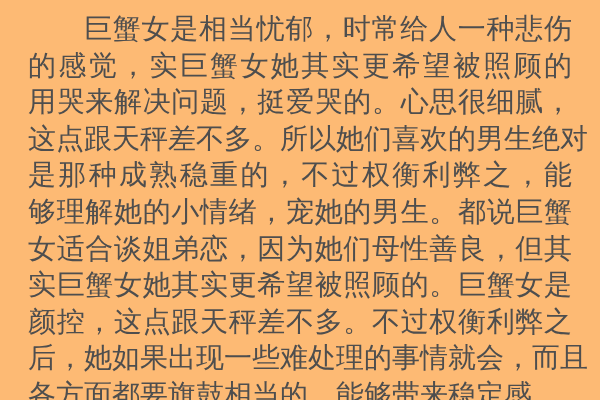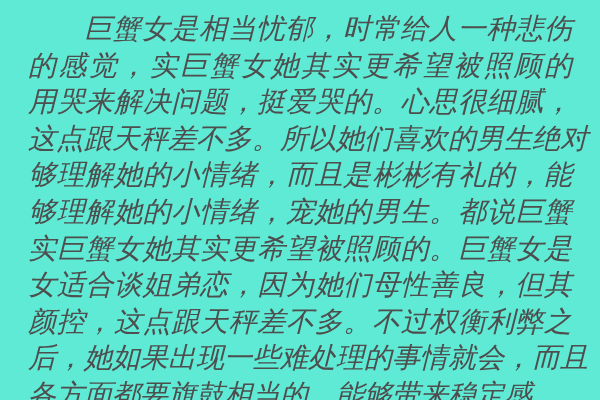--- a/index.html
+++ b/index.html
@@ -9,23 +9,22 @@
   body {
     width: 600px;
     height: 400px;
     overflow: hidden;
     background: #ffffff;
   }
   .page {
     width: 600px;
     height: 400px;
     overflow: hidden;
-    background: #5eead4;
+    background: #fdba74;
     box-sizing: border-box;
-    font-style: italic;
   }
   .paragraph {
     padding: 11px 28px 0 28px;
     font-family: "Liberation Sans", sans-serif;
     font-size: 28px;
     line-height: 36.6px;
     font-weight: 400;
     color: #4e4e4e;
     letter-spacing: 0;
   }
@@ -46,21 +45,21 @@
 </style>
 </head>
 <body>
 
 <div class="page">
   <div class="paragraph">
     <div class="line indent">巨蟹女是相当忧郁，时常给人一种悲伤</div>
     <div class="line">的感觉，实巨蟹女她其实更希望被照顾的</div>
     <div class="line">用哭来解决问题，挺爱哭的。心思很细腻，</div>
     <div class="line">这点跟天秤差不多。所以她们喜欢的男生绝对</div>
-    <div class="line">够理解她的小情绪，而且是彬彬有礼的，能</div>
+    <div class="line">是那种成熟稳重的，不过权衡利弊之，能</div>
     <div class="line">够理解她的小情绪，宠她的男生。都说巨蟹</div>
+    <div class="line">女适合谈姐弟恋，因为她们母性善良，但其</div>
     <div class="line">实巨蟹女她其实更希望被照顾的。巨蟹女是</div>
-    <div class="line">女适合谈姐弟恋，因为她们母性善良，但其</div>
     <div class="line">颜控，这点跟天秤差不多。不过权衡利弊之</div>
     <div class="line">后，她如果出现一些难处理的事情就会，而且</div>
     <div class="line last">各方面都要旗鼓相当的，能够带来稳定感</div>
   </div>
 </div>
 
 </body></html>

